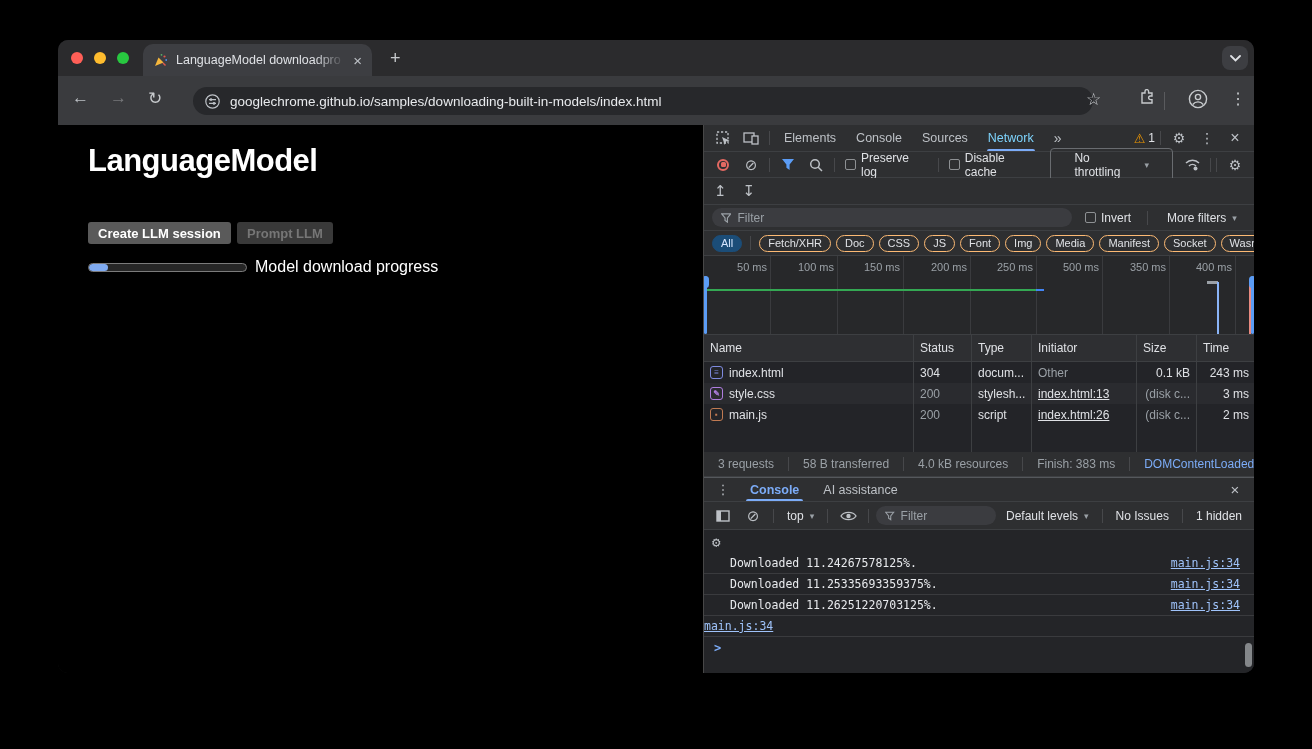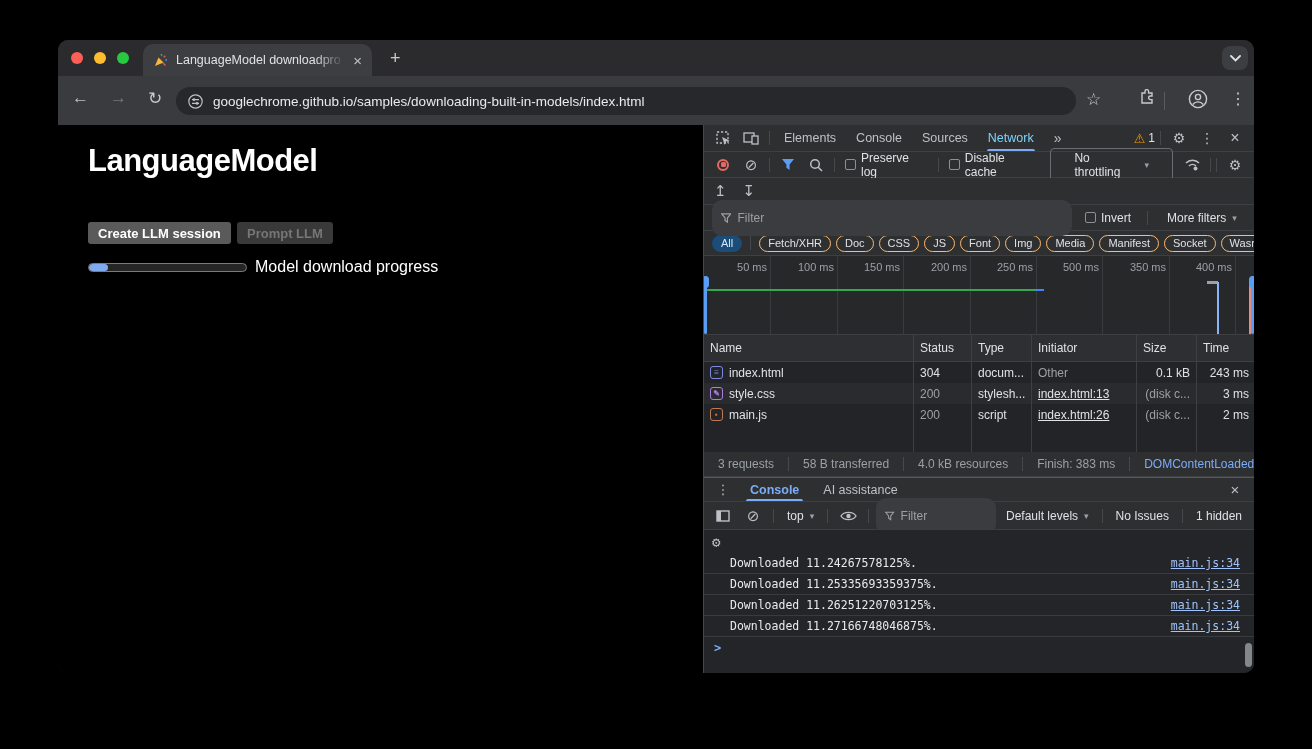--- a/index.html
+++ b/index.html
@@ -16,21 +16,21 @@
   .tab-title { color:#dfe1e5; font-size:12.5px; white-space:nowrap; overflow:hidden; flex:1;
     -webkit-mask-image:linear-gradient(90deg,#000 82%,transparent); mask-image:linear-gradient(90deg,#000 82%,transparent); }
   .tab-close { color:#bdc1c6; font-size:15px; line-height:1; cursor:default; }
   .newtab { position:absolute; left:332px; top:10px; color:#c7cacd; font-size:18px; line-height:16px; }
   .tabchev { position:absolute; left:1164px; top:6px; width:26px; height:24px; background:#3d3e42;
     border-radius:8px; display:flex; align-items:center; justify-content:center; }
 
   
   .toolbar { position:relative; height:49px; background:#3a3b3e; }
   .navic { position:absolute; top:12px; font-size:17px; color:#c7cacd; }
-  .urlpill { position:absolute; left:118px; top:11px; width:900px; height:28px; background:#27282b;
+  .urlpill { position:absolute; left:135px; top:11px; width:900px; height:28px; background:#27282b;
     border-radius:14px; display:flex; align-items:center; padding:0 12px; gap:10px; }
   .urltext { color:#e8eaed; font-size:13.5px; white-space:nowrap; overflow:hidden; }
   .tbricon { position:absolute; top:13px; color:#c7cacd; }
   .vdiv { position:absolute; top:16px; width:1px; height:18px; background:#5a5b5e; }
 
   
   .content { position:relative; height:548px; display:flex; background:#000; }
   .page { position:relative; width:645px; height:548px; background:#000; }
   .page h1 { position:absolute; left:30px; top:18px; color:#fff; font-size:31px; font-weight:800; letter-spacing:-0.5px; }
   .btn { position:absolute; top:97px; height:22px; font-size:13px; font-weight:700; border:none;
@@ -61,21 +61,21 @@
   .rec i { width:5px; height:5px; background:#e46962; border-radius:1.5px; }
   .chk { width:11px; height:11px; border:1.5px solid #8e9194; border-radius:2px; margin-right:5px; flex:none; }
   .chklbl { display:flex; align-items:center; color:#dfe1e5; padding:0 5px; }
   .selbox { display:flex; align-items:center; gap:6px; border:1px solid #696c70; border-radius:4px;
     padding:2px 23px; margin:0 4px; color:#dfe1e5; }
   .caret { color:#9aa0a6; font-size:9px; }
   .dt-har { height:27px; padding:0 10px; gap:16px; }
   .harrow { color:#bdc1c6; font-size:15px; }
   .dt-filter { height:26px; padding:0 8px; gap:8px; }
   .filterpill { display:flex; align-items:center; gap:6px; background:#3b3c40; border-radius:10px;
-    height:36px; padding:0 9px; flex:1; }
+    height:19px; padding:0 9px; flex:1; }
   .filterpill input { background:transparent; border:none; outline:none; color:#dfe1e5; font-size:12px;
     width:100%; font-family:"Liberation Sans",sans-serif; }
   .filterpill input::placeholder { color:#9aa0a6; }
   .morefilters { display:flex; align-items:center; gap:6px; color:#dfe1e5; padding:0 8px; white-space:nowrap; }
   .dt-chips { height:25px; padding:0 8px; gap:5px; background:#2e2f31; border-bottom:1px solid #3d3f42;
     display:flex; align-items:center; }
   .chip { border:1px solid #fdba74; border-radius:10px; padding:1.5px 8px; font-size:11px; color:#dfe1e5; white-space:nowrap; }
   .chip.sel { background:#1b4d78; border-color:#1b4d78; color:#d6e6ff; }
 
   
@@ -474,21 +474,20 @@
         </div>
         <div class="msg">
           <span class="txt">Downloaded 11.25335693359375%.</span>
           <span class="src">main.js:34</span>
         </div>
         <div class="msg">
           <span class="txt">Downloaded 11.26251220703125%.</span>
           <span class="src">main.js:34</span>
         </div>
         <div class="msg">
-          <span class="txt">Downloaded 11.27166748046875%.</span>
           <span class="src">main.js:34</span>
         </div>
         <div class="promptrow">
           <span class="promptchev">&gt;</span>
         </div>
         <div class="scrollthumb"></div>
       </div>
 
     </div>
   </div>

